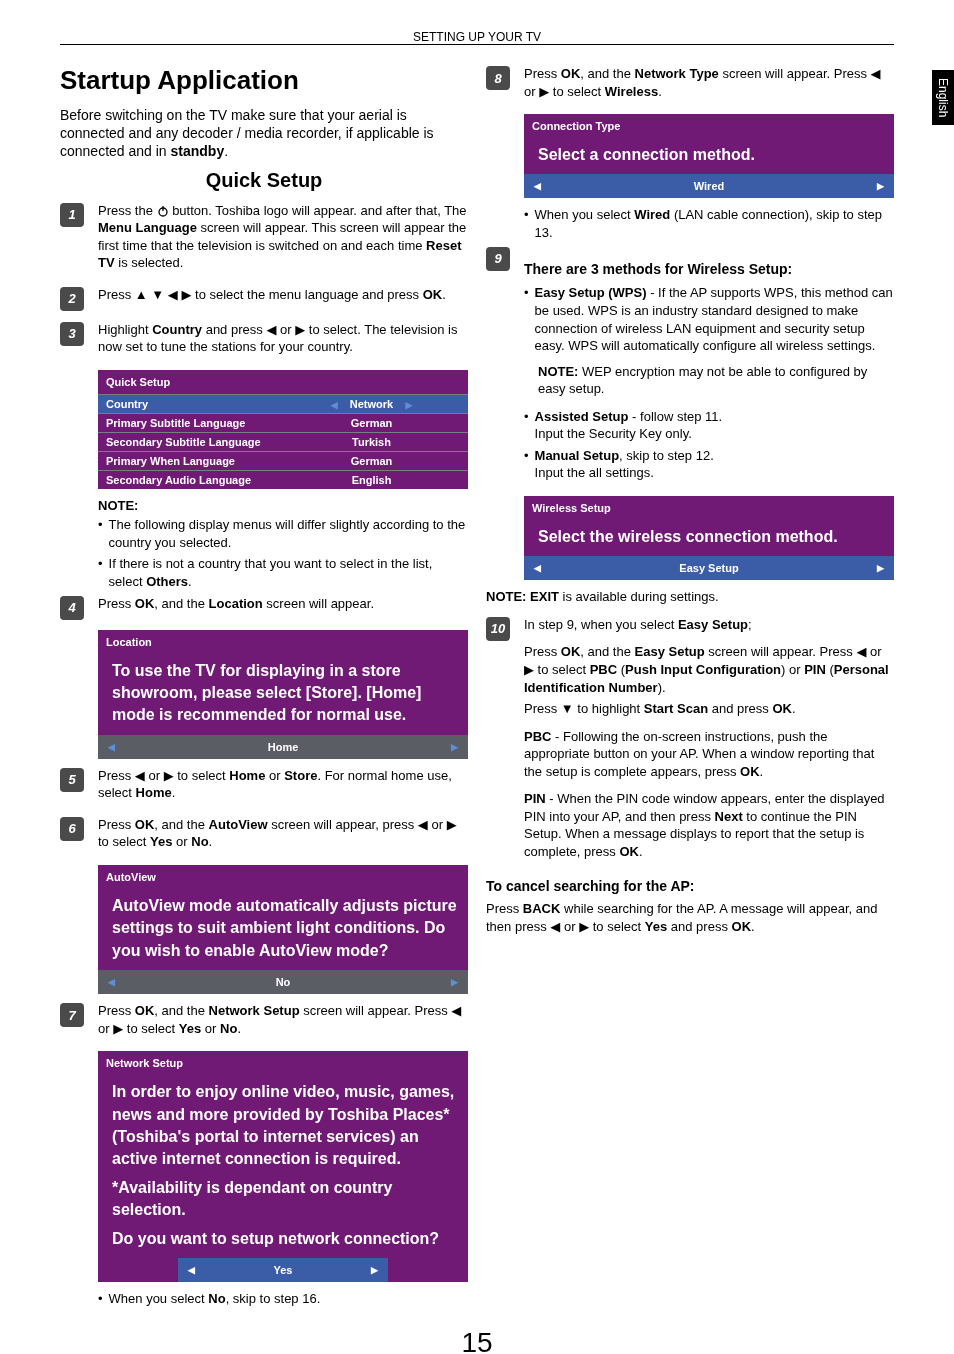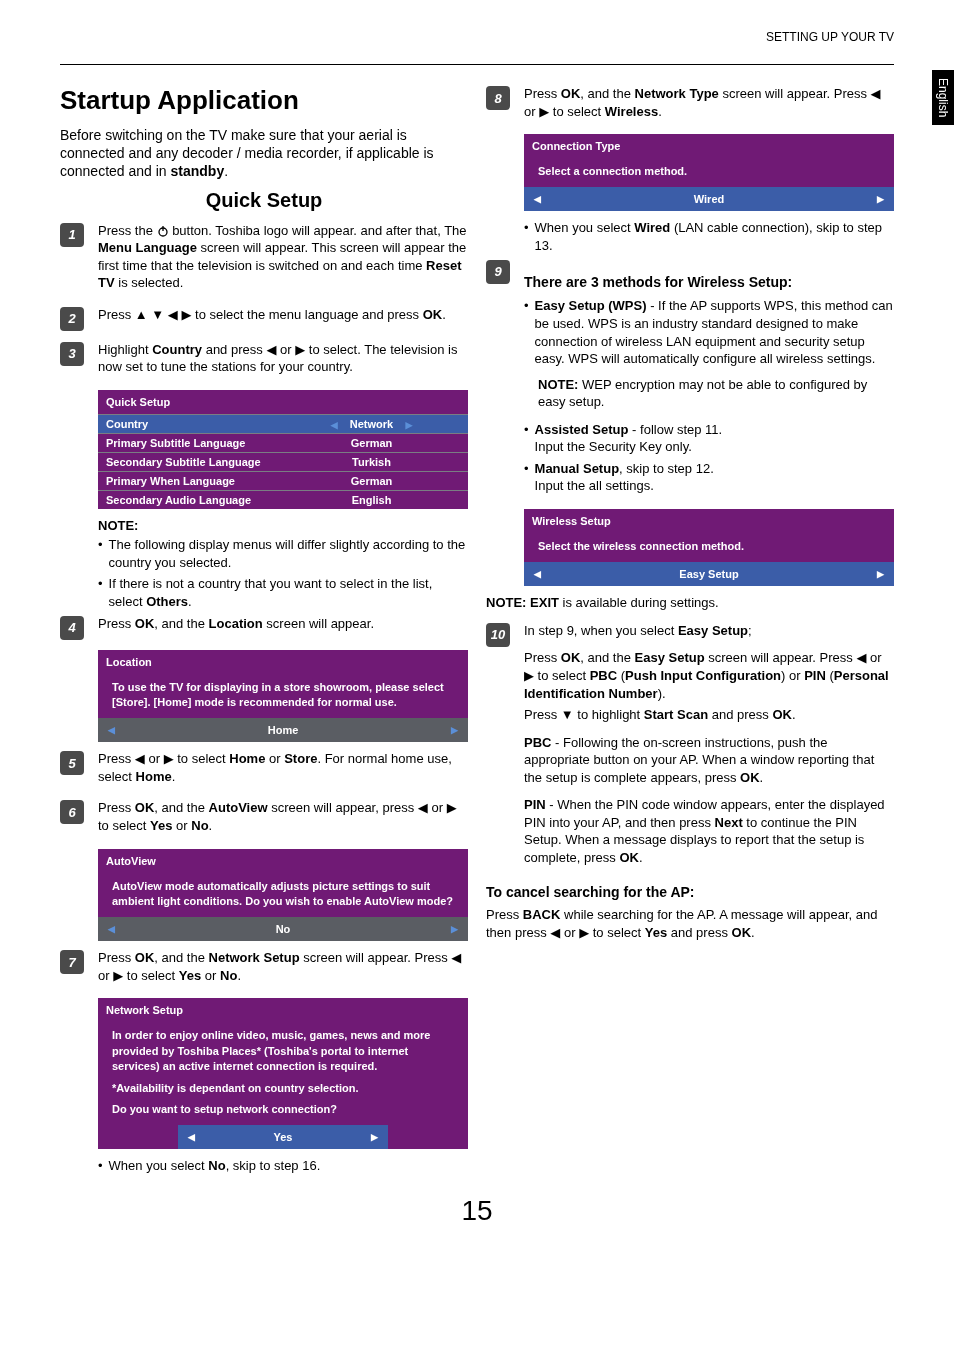--- a/index.html
+++ b/index.html
@@ -6,23 +6,23 @@
     body {
       font-family: Arial, Helvetica, sans-serif;
       width: 954px;
       margin: 0 auto;
       background: white;
       color: #000;
       padding: 30px 60px 20px 60px;
       position: relative;
     }
     .header-label {
-      text-align: right;
+      text-align: center;
       font-size: 12px;
-      padding-bottom: 20px;
+      padding-bottom: 0;
       border-bottom: 1px solid #000;
       margin-bottom: 20px;
     }
     .lang-tab {
       position: absolute;
       right: 0;
       top: 70px;
       background: #000;
       color: #fff;
       writing-mode: vertical-rl;
@@ -67,21 +67,21 @@
     .bullet > span { flex: 1; }
     .note-hdr { font-weight: bold; font-size: 13px; margin: 4px 0 2px 0; }
     .ui-box {
       background: #701a75;
       color: #fff;
       margin: 6px 0 8px 38px;
       font-size: 11px;
       font-weight: bold;
     }
     .ui-title { padding: 6px 8px; }
-    .ui-body { padding: 6px 10px 8px 14px; line-height: 1.4; font-size: 11px; }
+    .ui-body { padding: 6px 10px 8px 14px; line-height: 1.4; font-size: 16px; }
     .ui-row {
       display: flex;
       align-items: center;
       padding: 3px 8px;
       border-top: 1px solid #7a7d83;
     }
     .ui-row-label { flex: 1; }
     .ui-row-value { flex: 1; text-align: center; position: relative; }
     .ui-row.highlight { background: #3b5da8; }
     .ui-selector {

